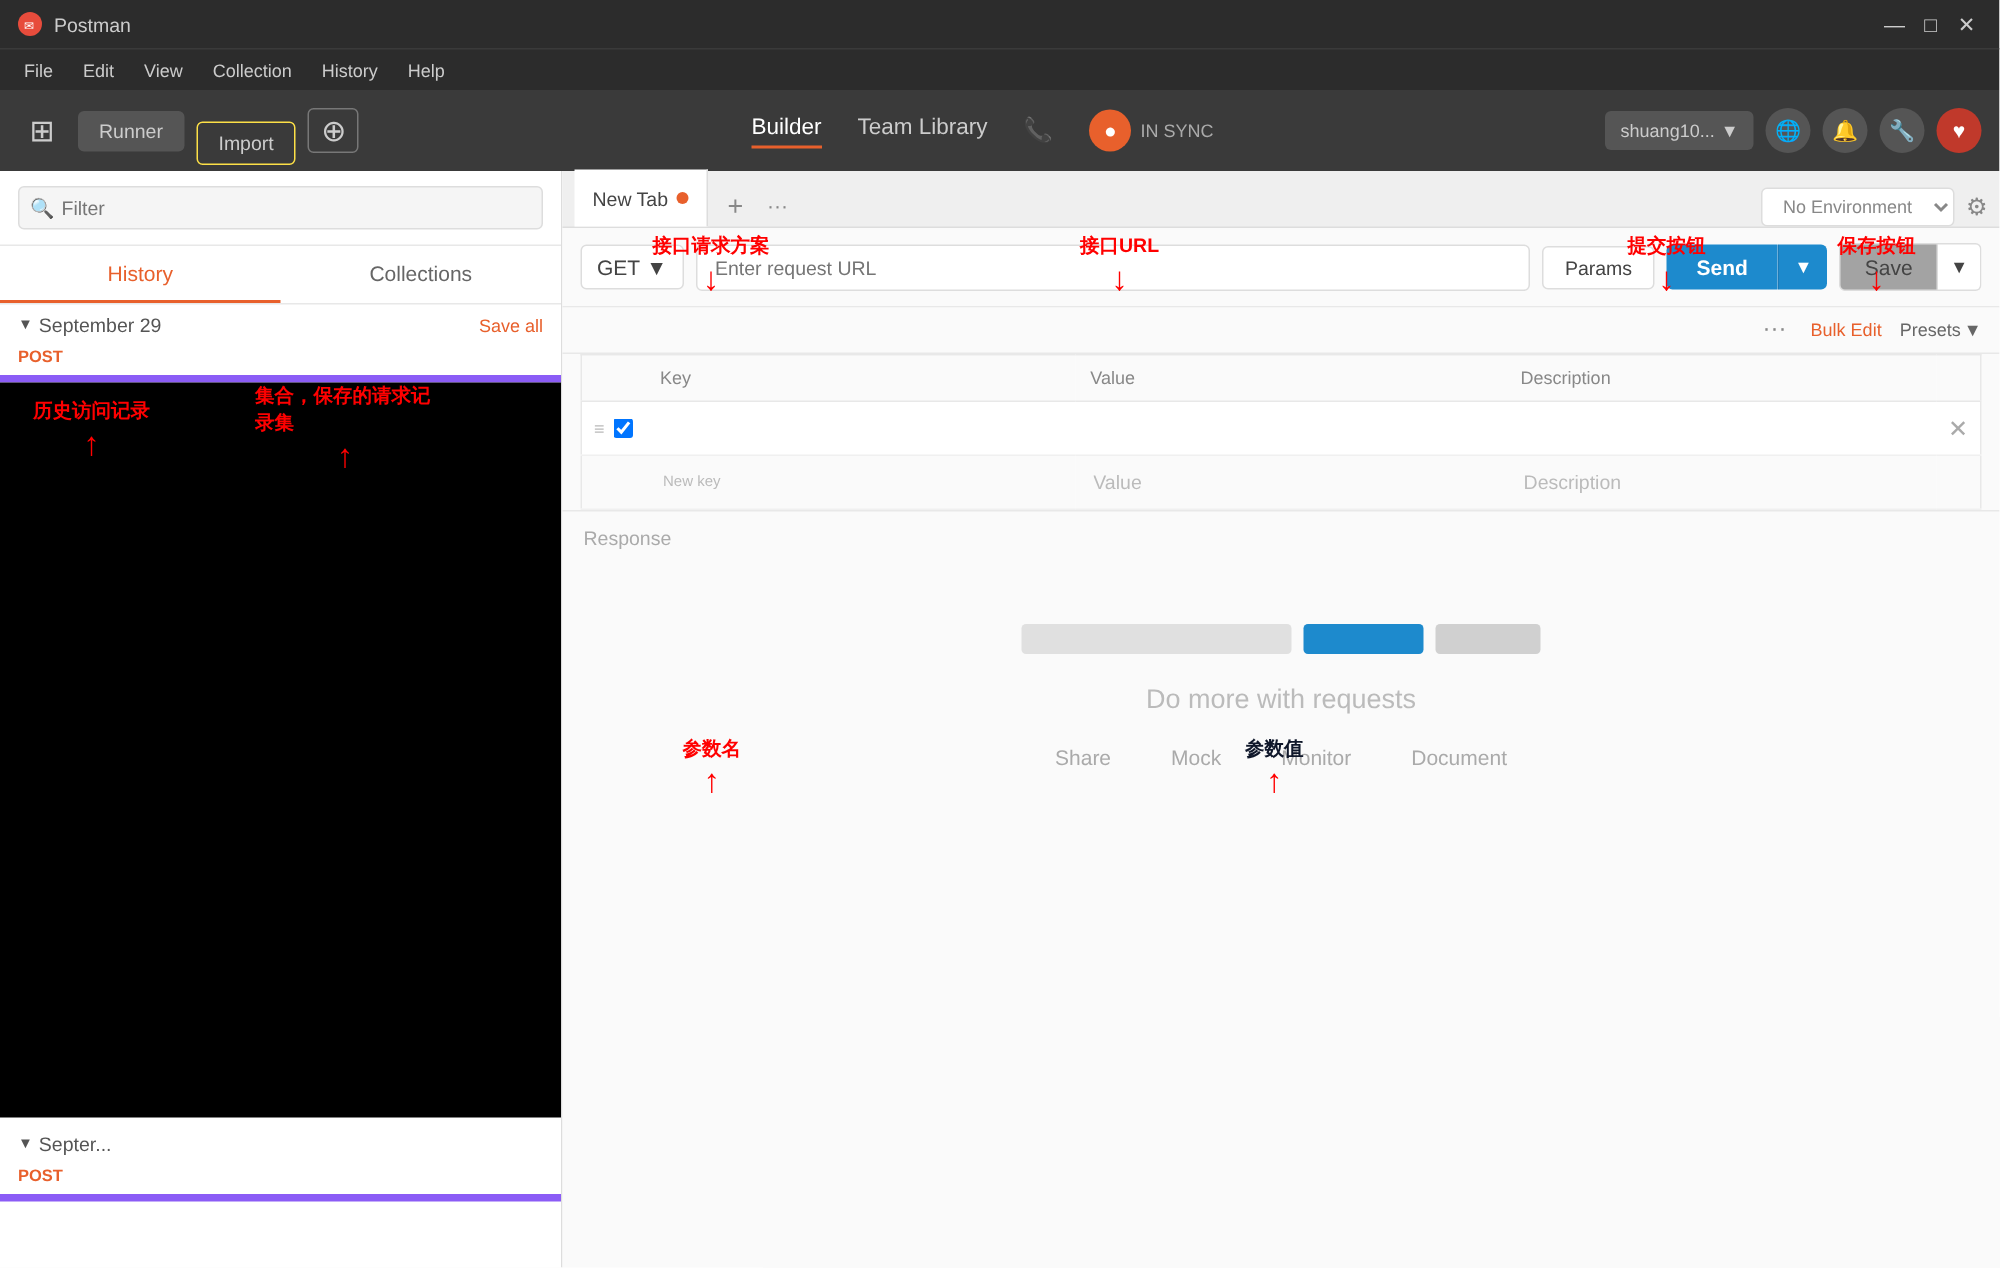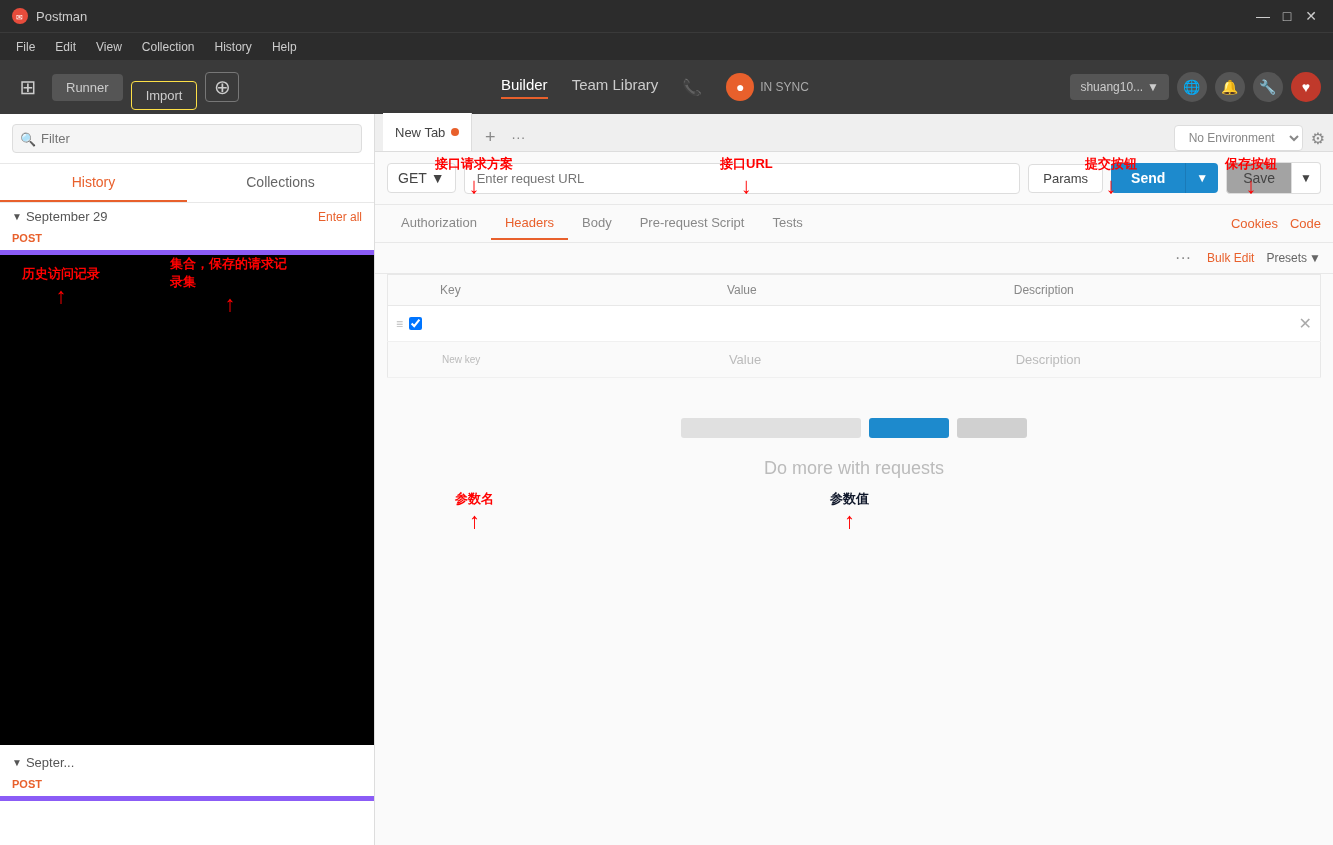--- a/index.html
+++ b/index.html
@@ -181,21 +181,21 @@
         <div class="sidebar-tab">Collections</div>
       </div>
 
       <div class="sidebar-content">
 
         <div class="sidebar-history-top">
           <div class="sidebar-history-date">
             <span class="caret">▼</span>
             <span>September 29</span>
           </div>
-          <span class="clear-all">Enter all</span>
+          <span class="clear-all">Save all</span>
         </div>
 
         <div>
           <div class="history-item">
             <span class="method-badge">POST</span>
           </div>
 
           <div class="black-block" style="height: 490px; width: 100%;"></div>
         </div>
 
@@ -240,31 +240,20 @@
         <div style="display:flex;">
           <button class="send-btn">Send</button>
           <button class="send-dropdown">▼</button>
         </div>
         <div style="display:flex;">
           <button class="save-btn">Save</button>
           <button class="save-dropdown">▼</button>
         </div>
       </div>
 
-      <div class="req-tabs">
-        <div class="req-tab">Authorization</div>
-        <div class="req-tab active">Headers</div>
-        <div class="req-tab">Body</div>
-        <div class="req-tab">Pre-request Script</div>
-        <div class="req-tab">Tests</div>
-        <div class="req-tab-right">
-          <span class="req-tab-link">Cookies</span>
-          <span class="req-tab-link">Code</span>
-        </div>
-      </div>
 
       <div style="display:flex; align-items:center; justify-content:flex-end; gap:12px; padding:6px 12px; background:#fafafa; border-bottom:1px solid #e8e8e8;">
         <span class="three-dots">···</span>
         <span class="bulk-edit-btn">Bulk Edit</span>
         <span class="presets-btn">
           <span>Presets</span>
           <span>▼</span>
         </span>
       </div>
 
@@ -310,28 +299,37 @@
               </td>
               <td>
                 <input type="text" style="width: 100%; border: none; outline: none; background: rgb(250, 250, 250); font-size: 13px; padding: 4px; color: rgb(187, 187, 187);" placeholder="Description">
               </td>
               <td></td>
             </tr>
           </tbody>
         </table>
       </div>
 
+      <div style="padding:10px 14px; border-top:1px solid #e8e8e8; background:#fafafa;">
+        <span style="font-size:13px;color:#aaa;">Response</span>
+      </div>
 
       <div class="empty-state">
         <div class="empty-state-bars">
           <div class="bar-gray"></div>
           <div class="bar-blue"></div>
           <div class="bar-light"></div>
         </div>
         <p class="empty-state-sub">Do more with requests</p>
+        <div class="empty-state-actions">
+          <span class="empty-action">Share</span>
+          <span class="empty-action">Mock</span>
+          <span class="empty-action">Monitor</span>
+          <span class="empty-action">Document</span>
+        </div>
       </div>
 
     </div>
   </div>
 
   <div class="annotations-overlay">
 
     <div style="position:absolute; left:22px; top:265px;">
       <div style="color:red;font-size:13px;font-weight:bold;font-family:Arial;">历史访问记录</div>
       <div style="color:red;font-size:22px;text-align:center;">↑</div>

